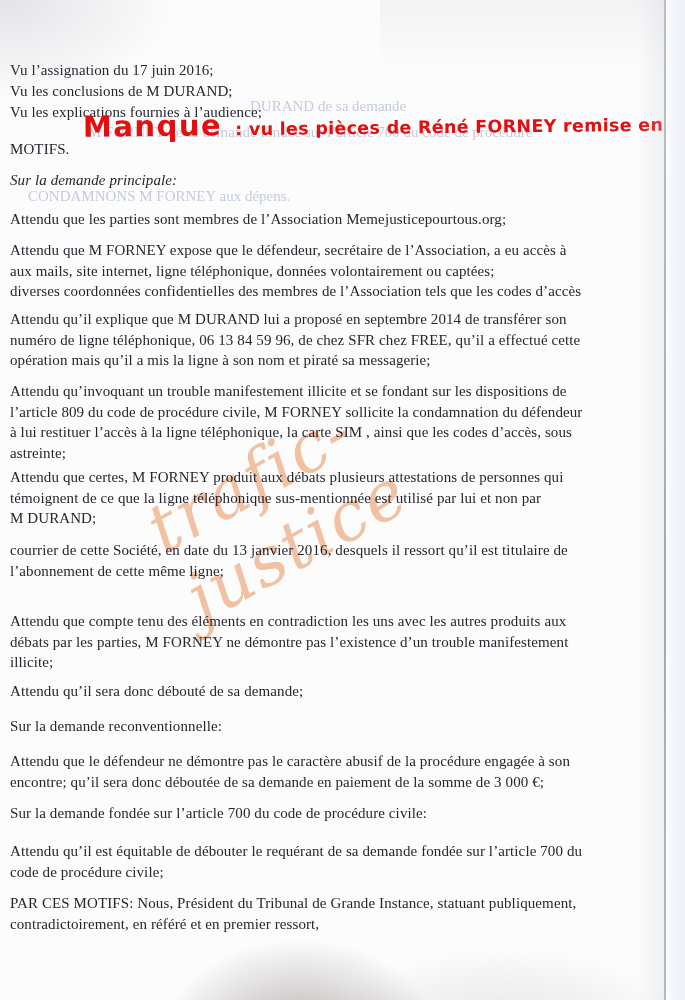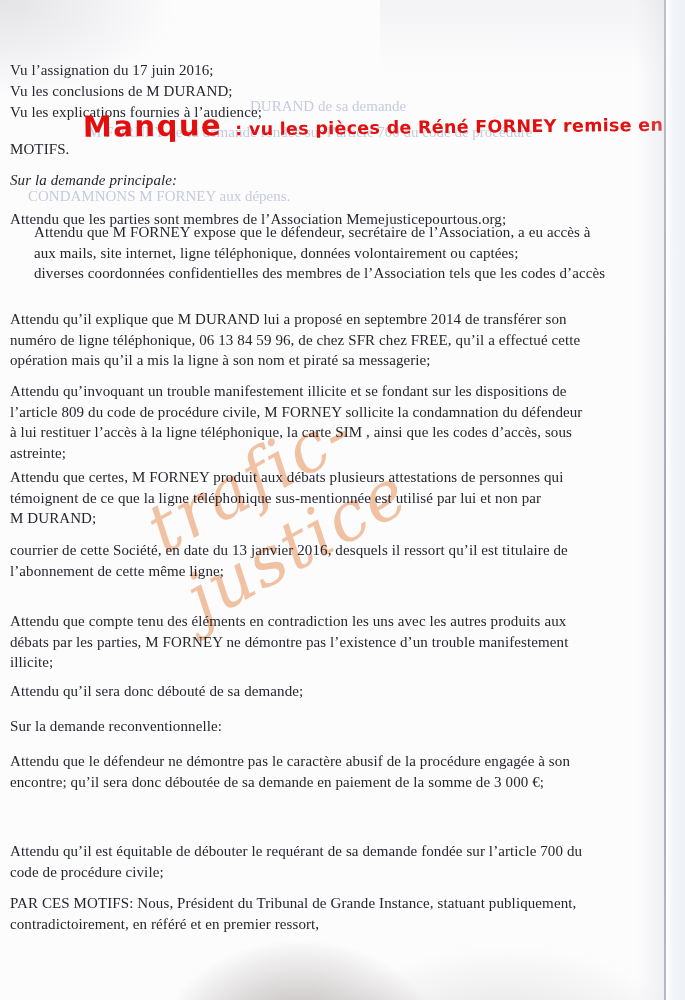--- a/index.html
+++ b/index.html
@@ -94,21 +94,21 @@
 
   <div class="para" style="top:139px;">
     <div class="ln">MOTIFS.</div>
   </div>
   <div class="para" style="top:170px;font-style:italic;">
     <div class="ln">Sur la demande principale:</div>
   </div>
   <div class="para" style="top:209px;">
     <div class="ln">Attendu que les parties sont membres de l’Association Memejusticepourtous.org;</div>
   </div>
-  <div class="para" style="top:222px;margin-left:24px;">
+  <div class="para" style="top:240px;">
     <div class="ln">Attendu que M FORNEY expose que le défendeur, secrétaire de l’Association, a eu accès à</div>
     <div class="ln">aux mails, site internet, ligne téléphonique, données volontairement ou captées;</div>
     <div class="ln">diverses coordonnées confidentielles des membres de l’Association tels que les codes d’accès</div>
   </div>
   <div class="para" style="top:309px;">
     <div class="ln">Attendu qu’il  explique que M DURAND lui a proposé en septembre 2014 de transférer son</div>
     <div class="ln">numéro de ligne téléphonique, 06 13 84 59 96, de chez SFR chez FREE, qu’il a effectué cette</div>
     <div class="ln">opération mais qu’il a mis la ligne à son nom et piraté sa messagerie;</div>
   </div>
   <div class="para" style="top:381px;">
@@ -134,20 +134,23 @@
   <div class="para" style="top:681px;">
     <div class="ln">Attendu qu’il sera donc débouté de sa demande;</div>
   </div>
   <div class="para" style="top:716px;">
     <div class="ln">Sur la demande reconventionnelle:</div>
   </div>
   <div class="para" style="top:751px;">
     <div class="ln">Attendu que le défendeur ne démontre pas le caractère abusif de la procédure engagée à son</div>
     <div class="ln">encontre; qu’il sera donc déboutée de sa demande en paiement de la somme de 3 000 €;</div>
   </div>
+  <div class="para" style="top:803px;">
+    <div class="ln">Sur la demande fondée sur l’article 700 du code de procédure civile:</div>
+  </div>
   <div class="para" style="top:841px;">
     <div class="ln">Attendu qu’il est équitable de débouter le requérant de sa demande fondée sur l’article 700 du</div>
     <div class="ln">code de procédure civile;</div>
   </div>
   <div class="para" style="top:893px;">
     <div class="ln">PAR CES MOTIFS: Nous, Président du Tribunal de Grande Instance, statuant publiquement,</div>
     <div class="ln">contradictoirement, en référé et en premier ressort,</div>
   </div>
 
   <div class="watermark">trafic-justice</div>

